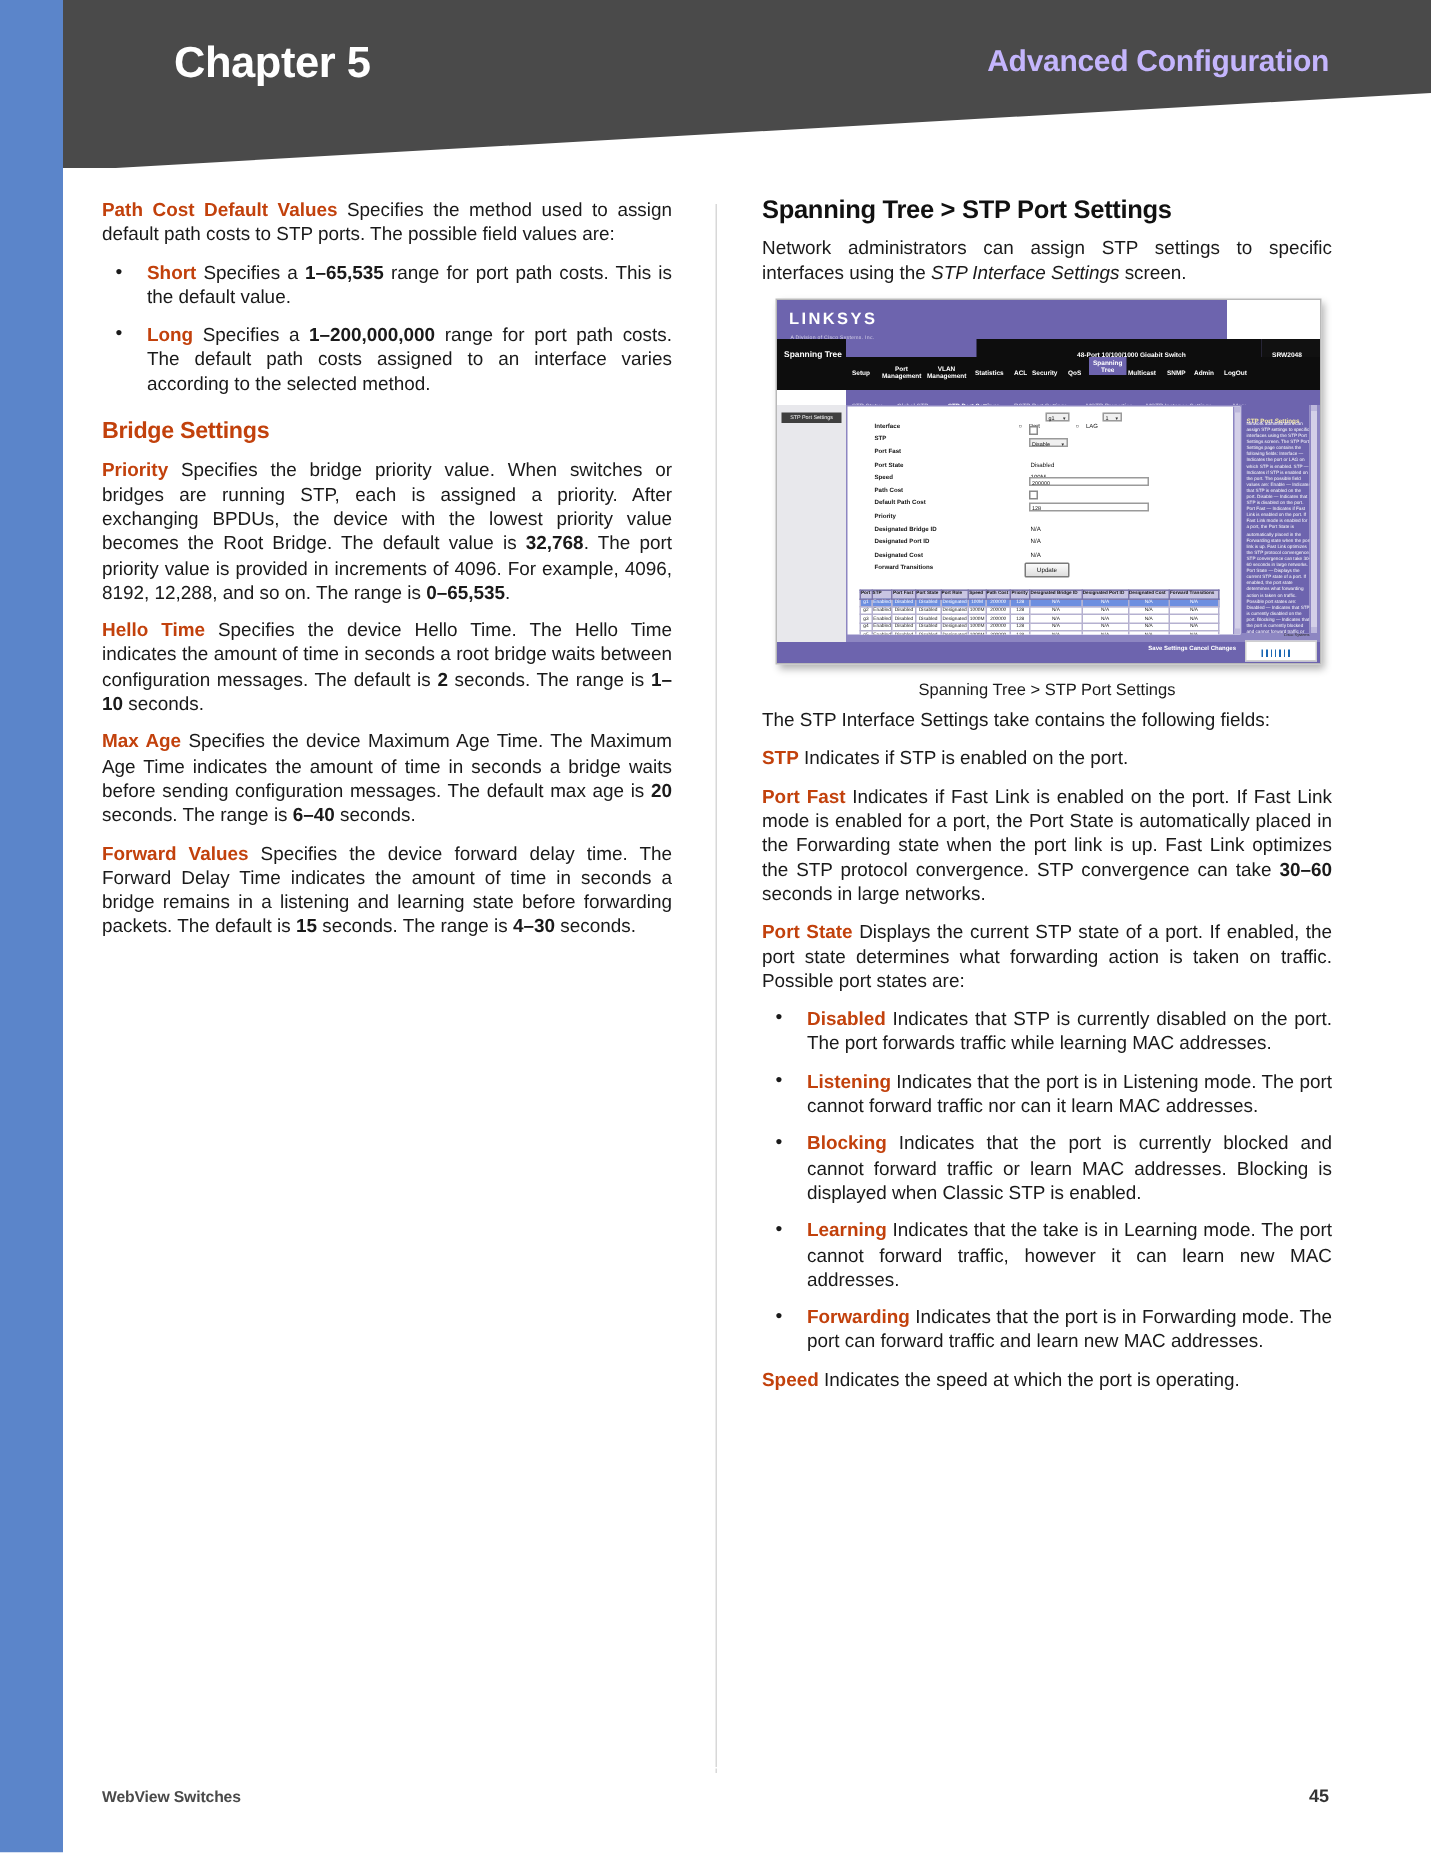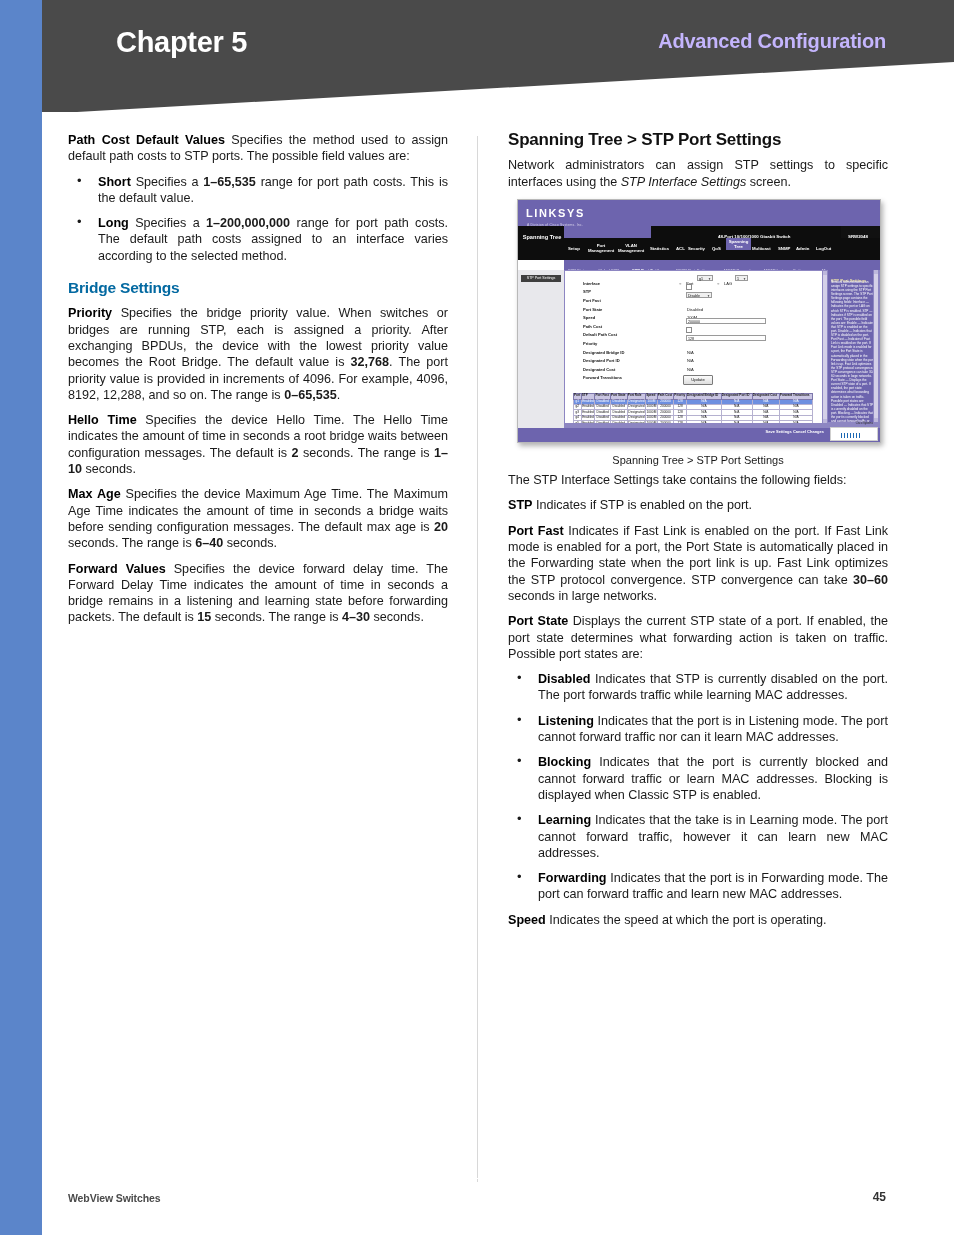--- a/index.html
+++ b/index.html
@@ -76,28 +76,28 @@
 
   .col-divider {
     position: absolute;
     left: 477px; top: 136px;
     width: 1px; height: 1046px;
     background: #d8d8d8;
   }
 
   p { margin: 0 0 9px 0; }
 
-  .term { color: #000000; font-weight: bold; }
+  .term { color: #c2410c; font-weight: bold; }
   .b { font-weight: bold; }
   .i { font-style: italic; }
 
   h2.section {
     font-size: 15.5px;
     font-weight: bold;
-    color: #0369a1;
+    color: #c2410c;
     margin: 16px 0 9px 0;
     letter-spacing: -0.2px;
   }
   h2.pagehead {
     font-size: 17px;
     font-weight: bold;
     color: #111;
     margin: 0 0 9px 0;
     letter-spacing: -0.2px;
   }
@@ -132,21 +132,21 @@
     width: 362px;
     height: 242px;
     background: #ffffff;
     border: 1px solid #b9b9b9;
     box-shadow: 2px 3px 5px rgba(0,0,0,0.30);
     overflow: hidden;
     font-family: "Liberation Sans", sans-serif;
   }
   .shot-logo-bar {
     position: absolute; left:0; top:0;
-    width: 362px; height: 26px;
+    width: 300px; height: 26px;
     background: #6d64ae;
   }
   .shot-logo {
     position: absolute; left: 8px; top: 5px;
     color: #ffffff;
     font-size: 11px;
     font-weight: bold;
     letter-spacing: 1.6px;
   }
   .shot-logo-sub {

